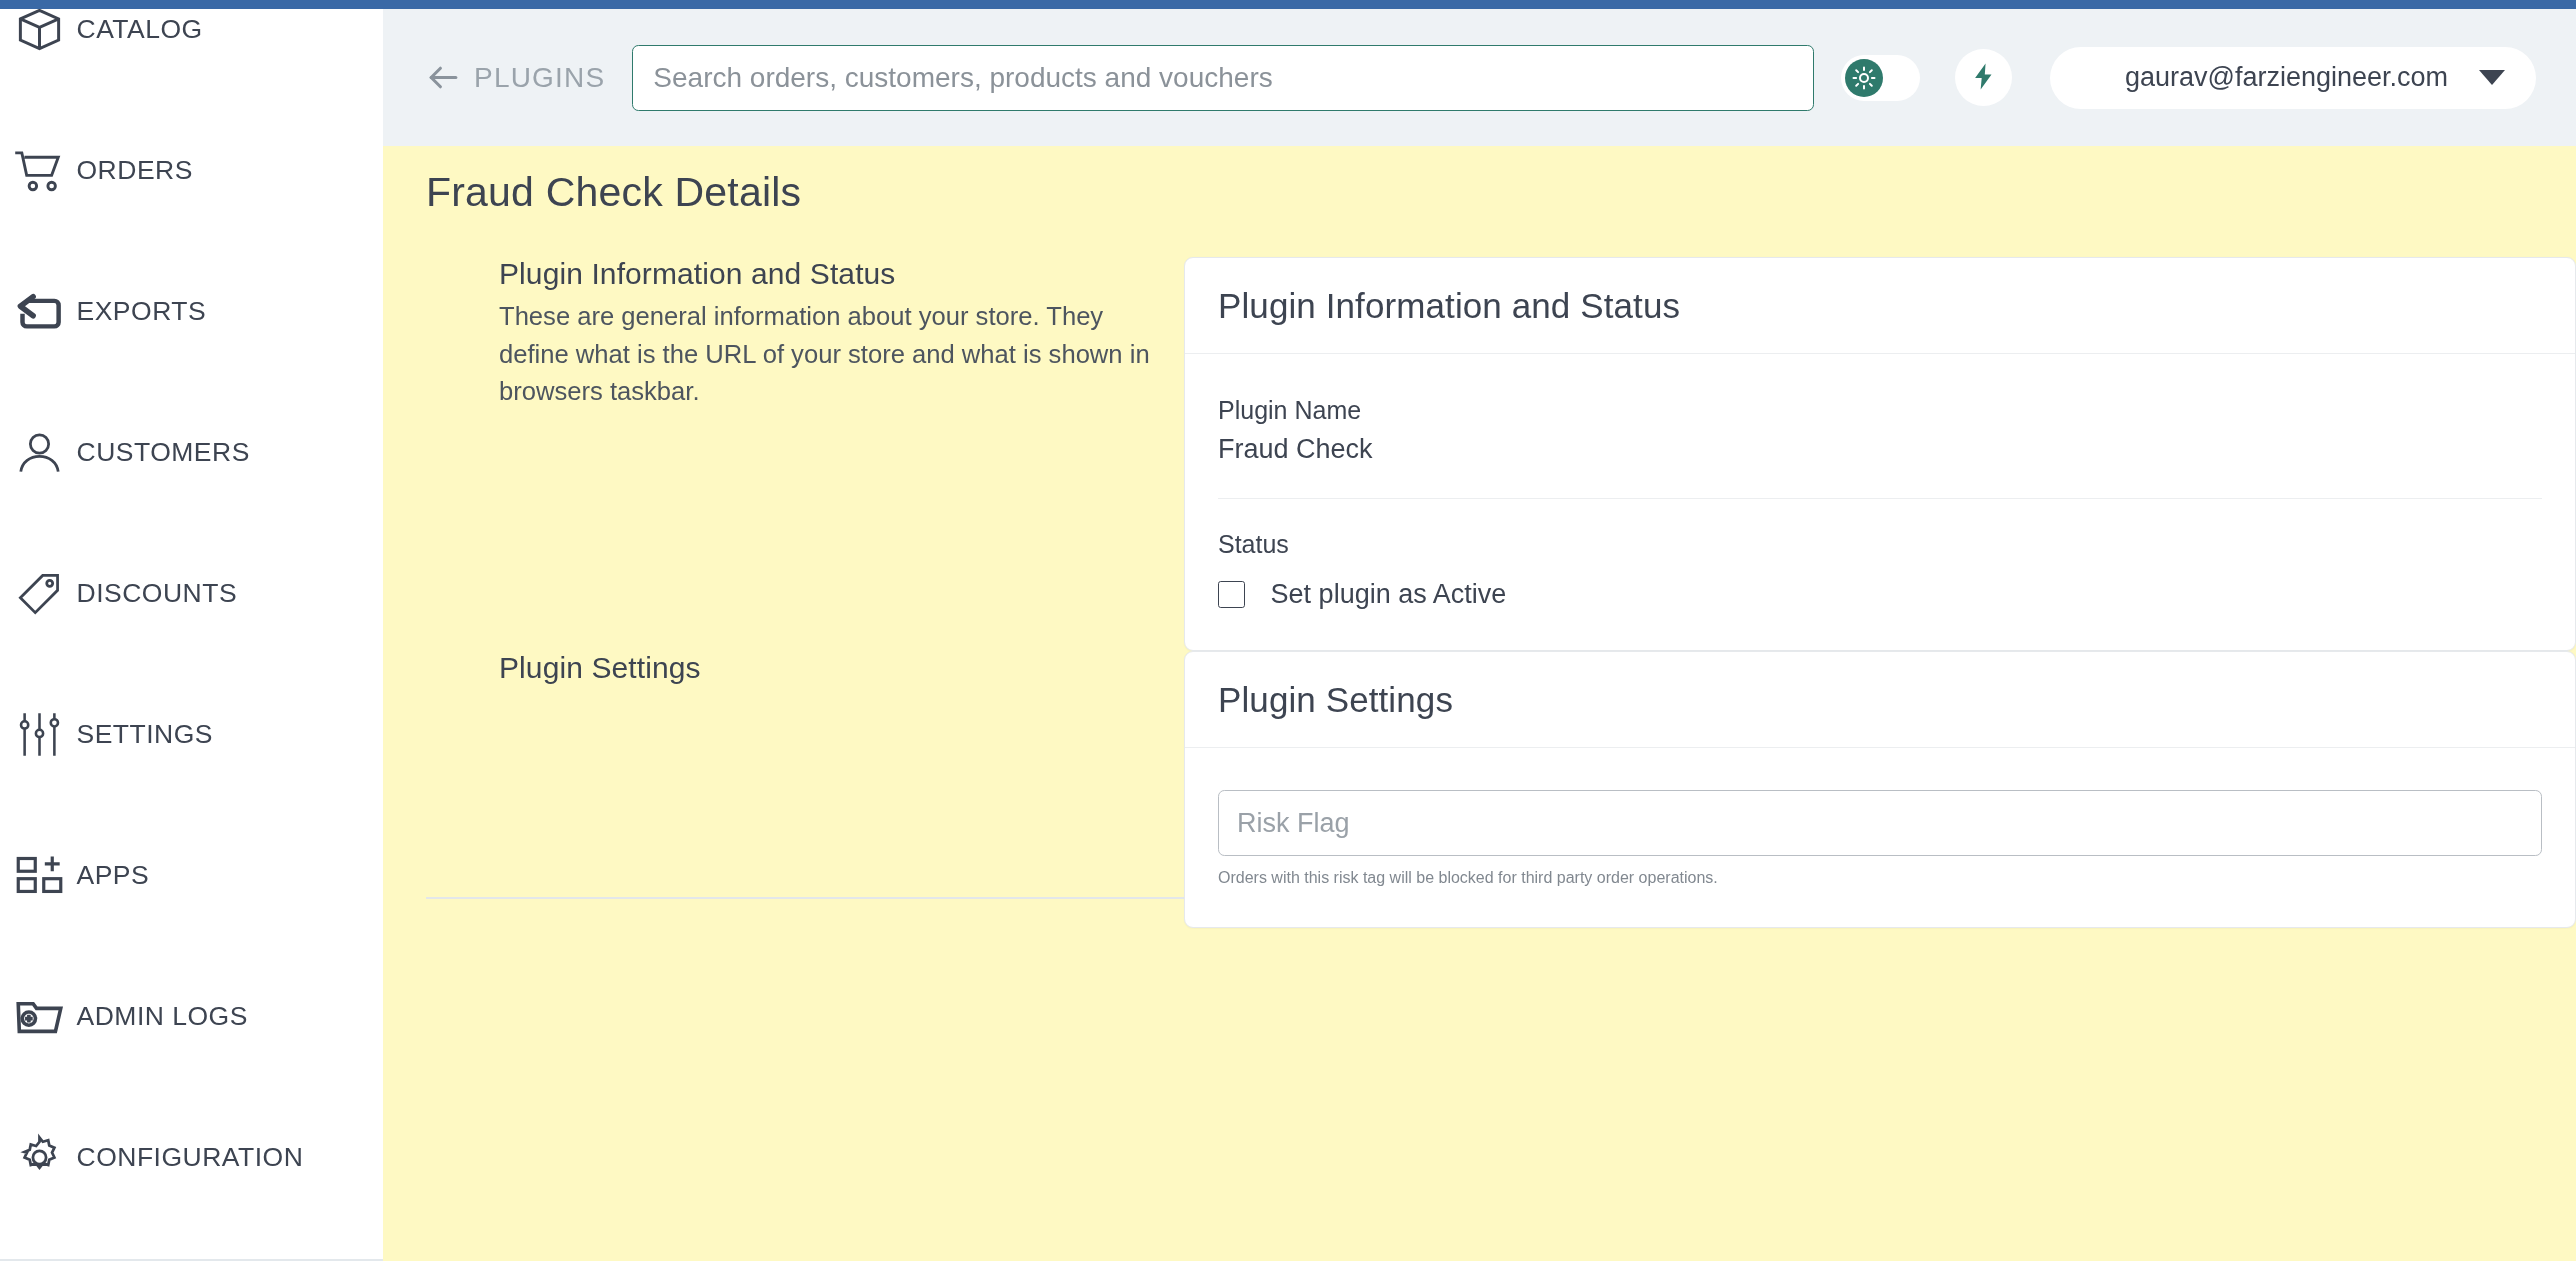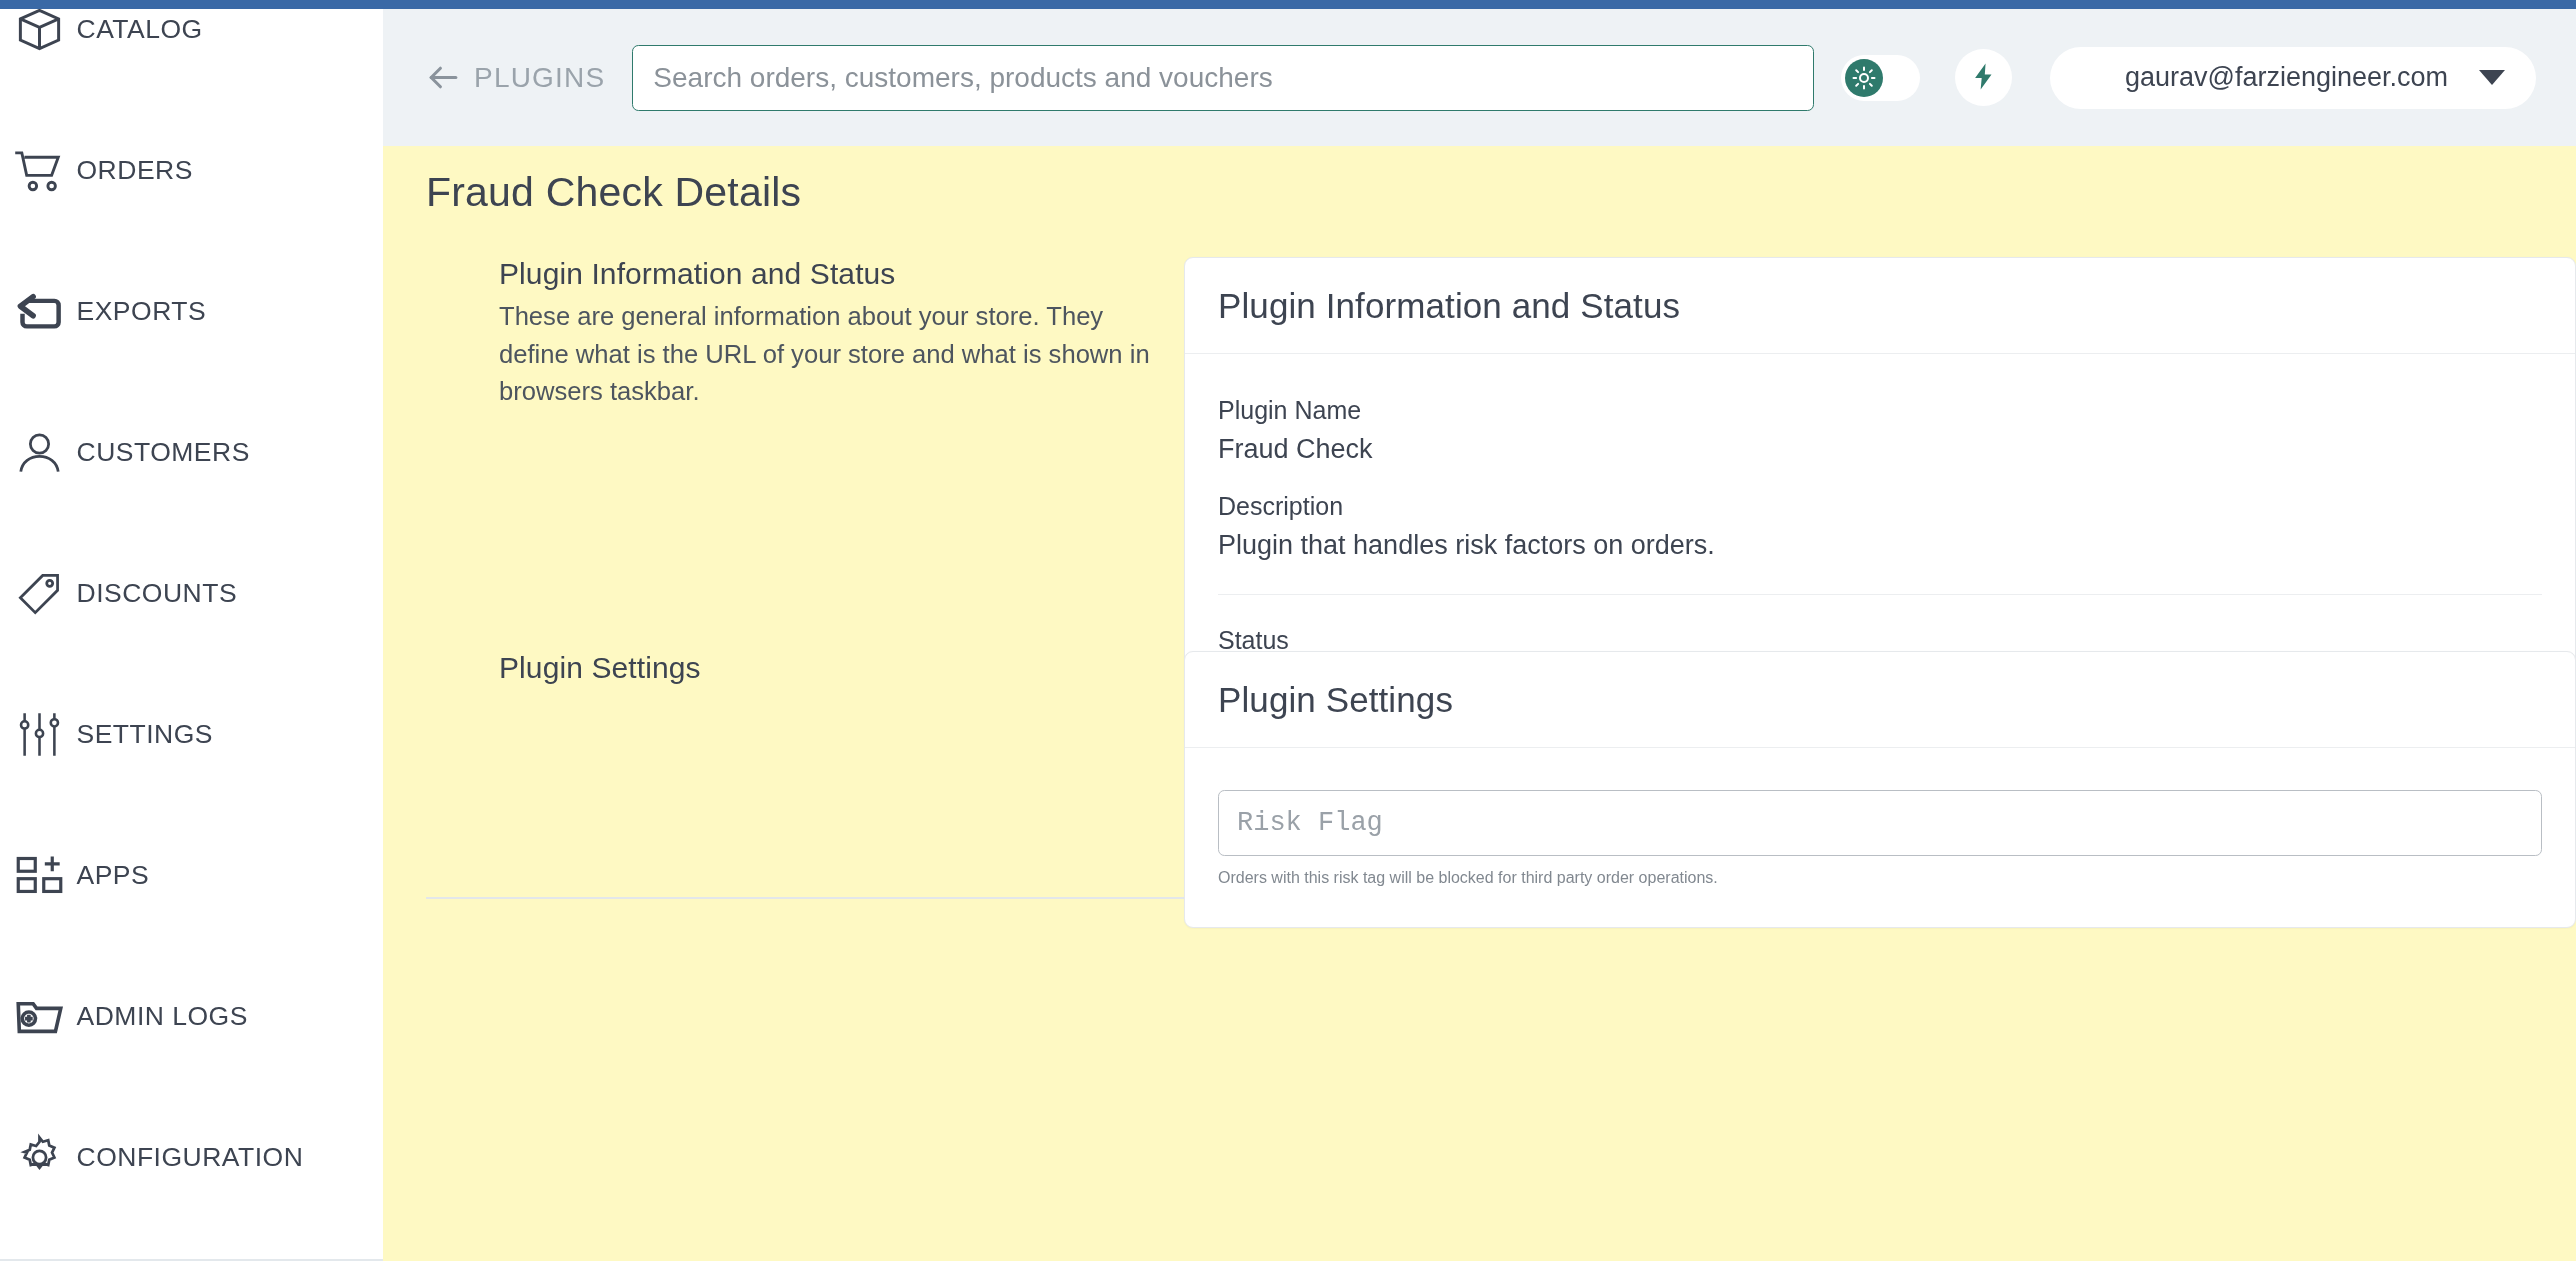--- a/index.html
+++ b/index.html
@@ -312,21 +312,21 @@
 
   .text-input {
     width: 100%;
     height: 66px;
     border: 0.9px solid #b9bec4;
     border-radius: 6.4px;
     background: #ffffff;
     padding: 0 18px;
     font-size: 27px;
     color: #3d4451;
-    font-family: Liberation Mono, monospace;
+    font-family: Liberation Sans, sans-serif;
     outline: none;
   }
   .text-input::placeholder { color: #9aa1a8; }
   .help-text {
     margin-top: 12.8px;
     font-size: 16px;
     color: #818890;
   }
 </style>
 </head>
@@ -497,24 +497,20 @@
         <div class="card-header">
           <span class="card-title">Plugin Information and Status</span>
         </div>
         <div class="card-body">
 
           <div class="field-block">
             <div class="field-label">Plugin Name</div>
             <div class="field-value">Fraud Check</div>
           </div>
 
-          <div class="field-block">
-            <div class="field-label">Description</div>
-            <div class="field-value">Plugin that handles risk factors on orders.</div>
-          </div>
 
           <div class="card-divider"></div>
 
           <div class="field-block">
             <div class="field-label">Status</div>
             <div class="checkbox-row">
               <span class="checkbox-box"></span>
               <span class="checkbox-label">Set plugin as Active</span>
             </div>
           </div>

